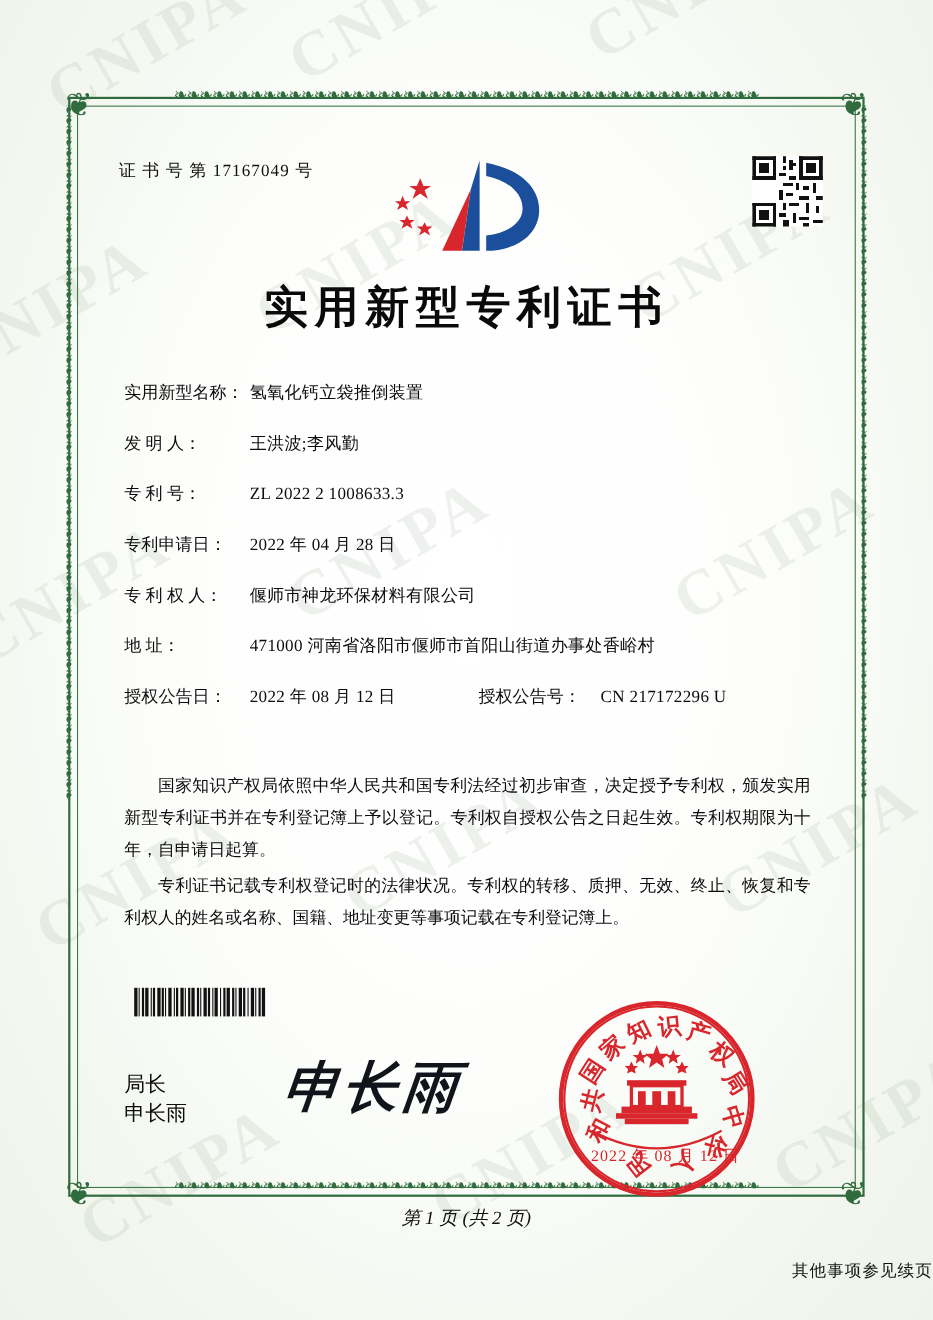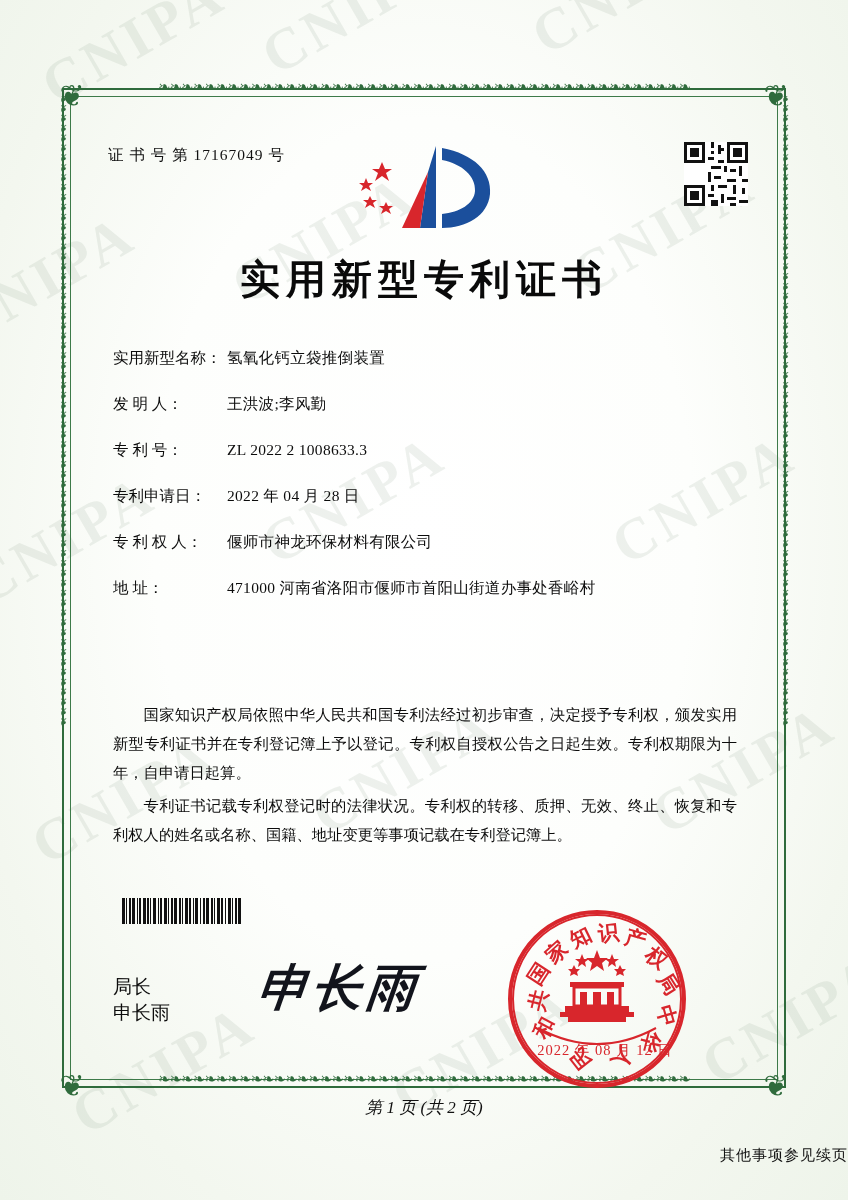--- a/index.html
+++ b/index.html
@@ -373,20 +373,26 @@
     </div>
     <div class="row">
       <span class="label">专利申请日：</span><span class="value">2022 年 04 月 28 日</span>
     </div>
     <div class="row">
       <span class="label">专  利  权  人：</span><span class="value">偃师市神龙环保材料有限公司</span>
     </div>
     <div class="row">
       <span class="label">地        址：</span><span class="value">471000 河南省洛阳市偃师市首阳山街道办事处香峪村</span>
     </div>
+    <div class="row inline2">
+      <span class="label">授权公告日：</span><span class="value">2022 年 08 月 12 日</span>
+      <span class="second-label">
+        <span>授权公告号：</span><span class="value">CN 217172296 U</span>
+      </span>
+    </div>
   </div>
 
   <div class="paras">
     <p>国家知识产权局依照中华人民共和国专利法经过初步审查，决定授予专利权，颁发实用新型专利证书并在专利登记簿上予以登记。专利权自授权公告之日起生效。专利权期限为十年，自申请日起算。</p>
     <p>专利证书记载专利权登记时的法律状况。专利权的转移、质押、无效、终止、恢复和专利权人的姓名或名称、国籍、地址变更等事项记载在专利登记簿上。</p>
   </div>
 
   <div class="barcode">
     <i style="width:3px"></i><i style="width:1px;background:transparent"></i><i style="width:1px"></i><i style="width:2px;background:transparent"></i><i style="width:2px"></i><i style="width:1px;background:transparent"></i><i style="width:3px"></i><i style="width:2px;background:transparent"></i><i style="width:1px"></i><i style="width:1px;background:transparent"></i><i style="width:2px"></i><i style="width:2px;background:transparent"></i><i style="width:3px"></i><i style="width:1px;background:transparent"></i><i style="width:2px"></i><i style="width:1px;background:transparent"></i><i style="width:1px"></i><i style="width:2px;background:transparent"></i><i style="width:3px"></i><i style="width:2px;background:transparent"></i><i style="width:1px"></i><i style="width:1px;background:transparent"></i><i style="width:2px"></i><i style="width:2px;background:transparent"></i><i style="width:3px"></i><i style="width:1px;background:transparent"></i><i style="width:1px"></i><i style="width:2px;background:transparent"></i><i style="width:2px"></i><i style="width:1px;background:transparent"></i><i style="width:3px"></i><i style="width:2px;background:transparent"></i><i style="width:2px"></i><i style="width:1px;background:transparent"></i><i style="width:1px"></i><i style="width:2px;background:transparent"></i><i style="width:3px"></i><i style="width:1px;background:transparent"></i><i style="width:2px"></i><i style="width:2px;background:transparent"></i><i style="width:1px"></i><i style="width:1px;background:transparent"></i><i style="width:3px"></i><i style="width:2px;background:transparent"></i><i style="width:1px"></i><i style="width:2px;background:transparent"></i><i style="width:2px"></i><i style="width:1px;background:transparent"></i><i style="width:3px"></i><i style="width:2px;background:transparent"></i><i style="width:2px"></i><i style="width:1px;background:transparent"></i><i style="width:1px"></i><i style="width:2px;background:transparent"></i><i style="width:3px"></i><i style="width:1px;background:transparent"></i><i style="width:2px"></i><i style="width:2px;background:transparent"></i><i style="width:1px"></i><i style="width:2px;background:transparent"></i><i style="width:3px"></i><i style="width:1px;background:transparent"></i><i style="width:1px"></i><i style="width:2px;background:transparent"></i><i style="width:2px"></i><i style="width:1px;background:transparent"></i><i style="width:3px"></i>
   </div>

